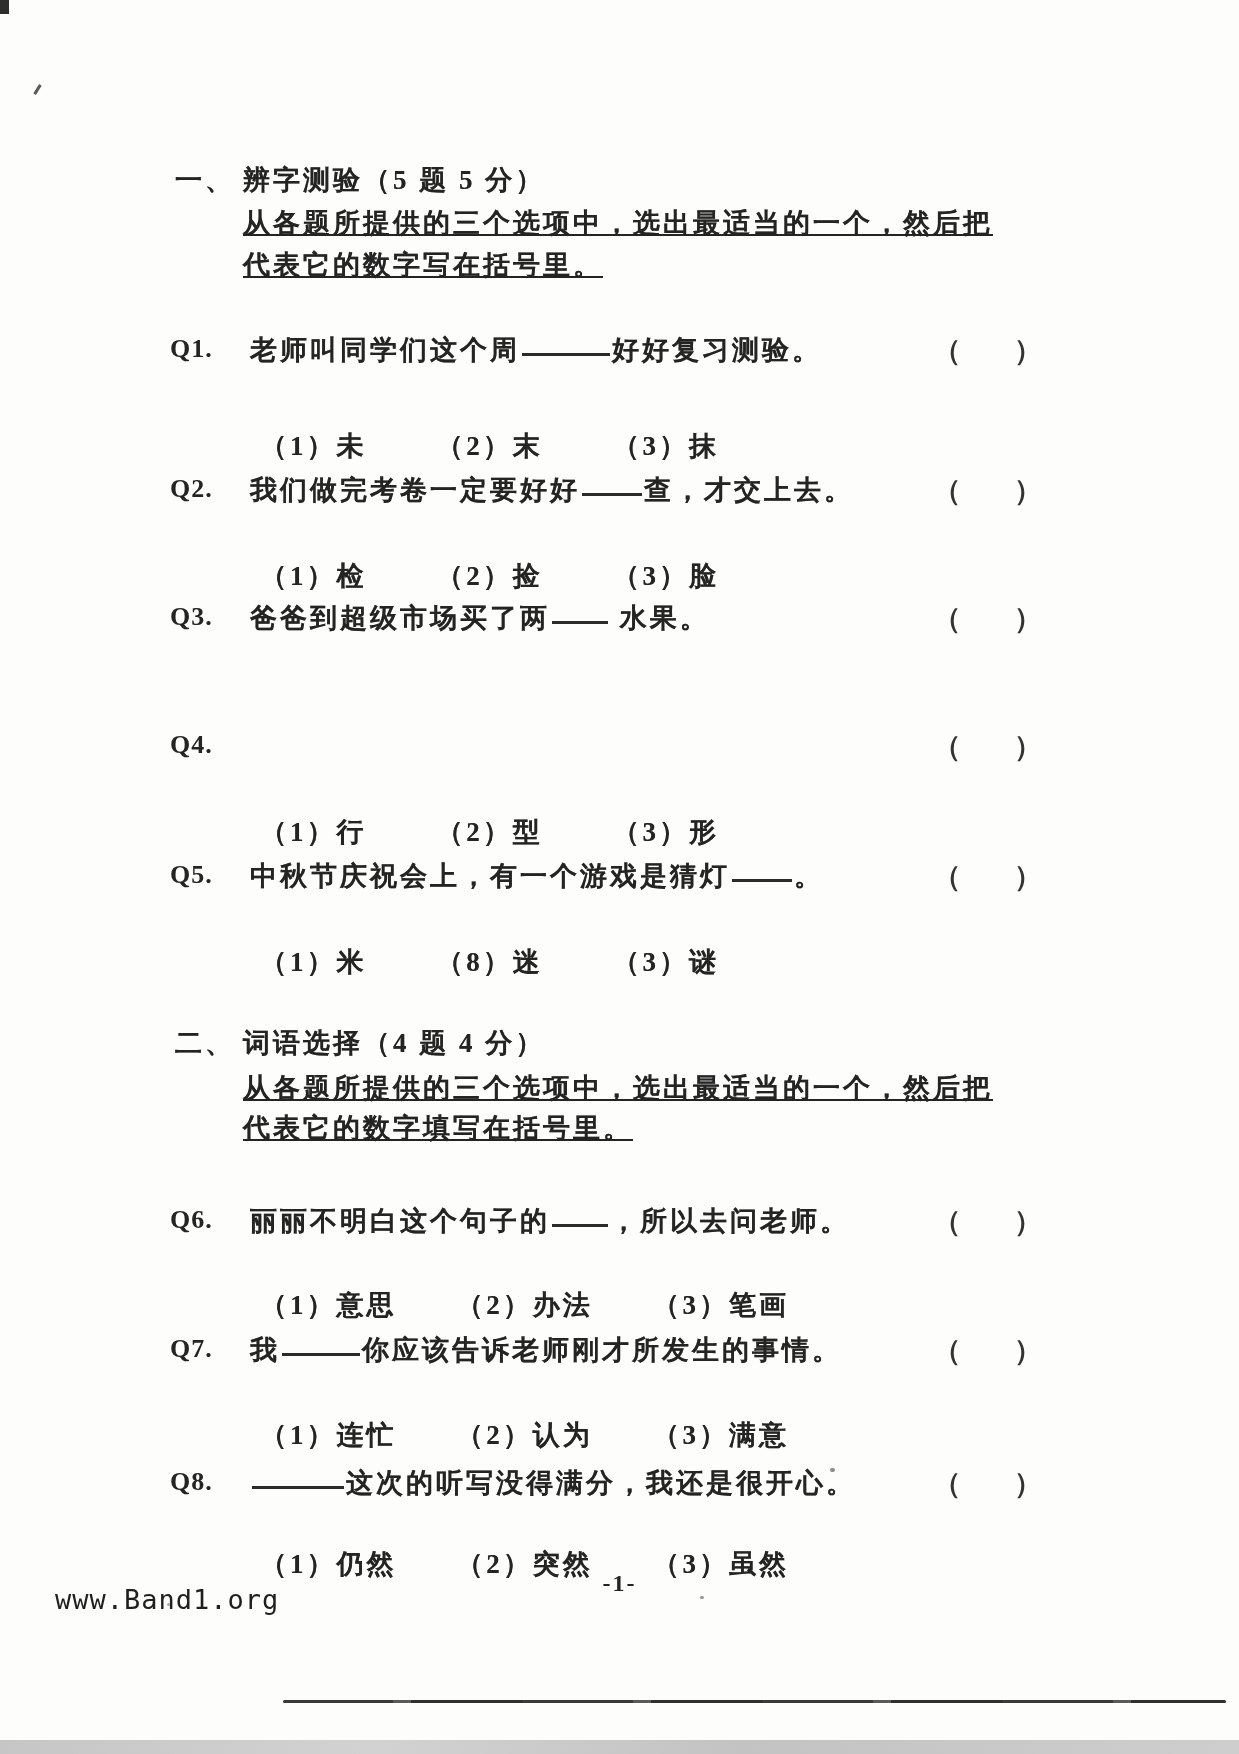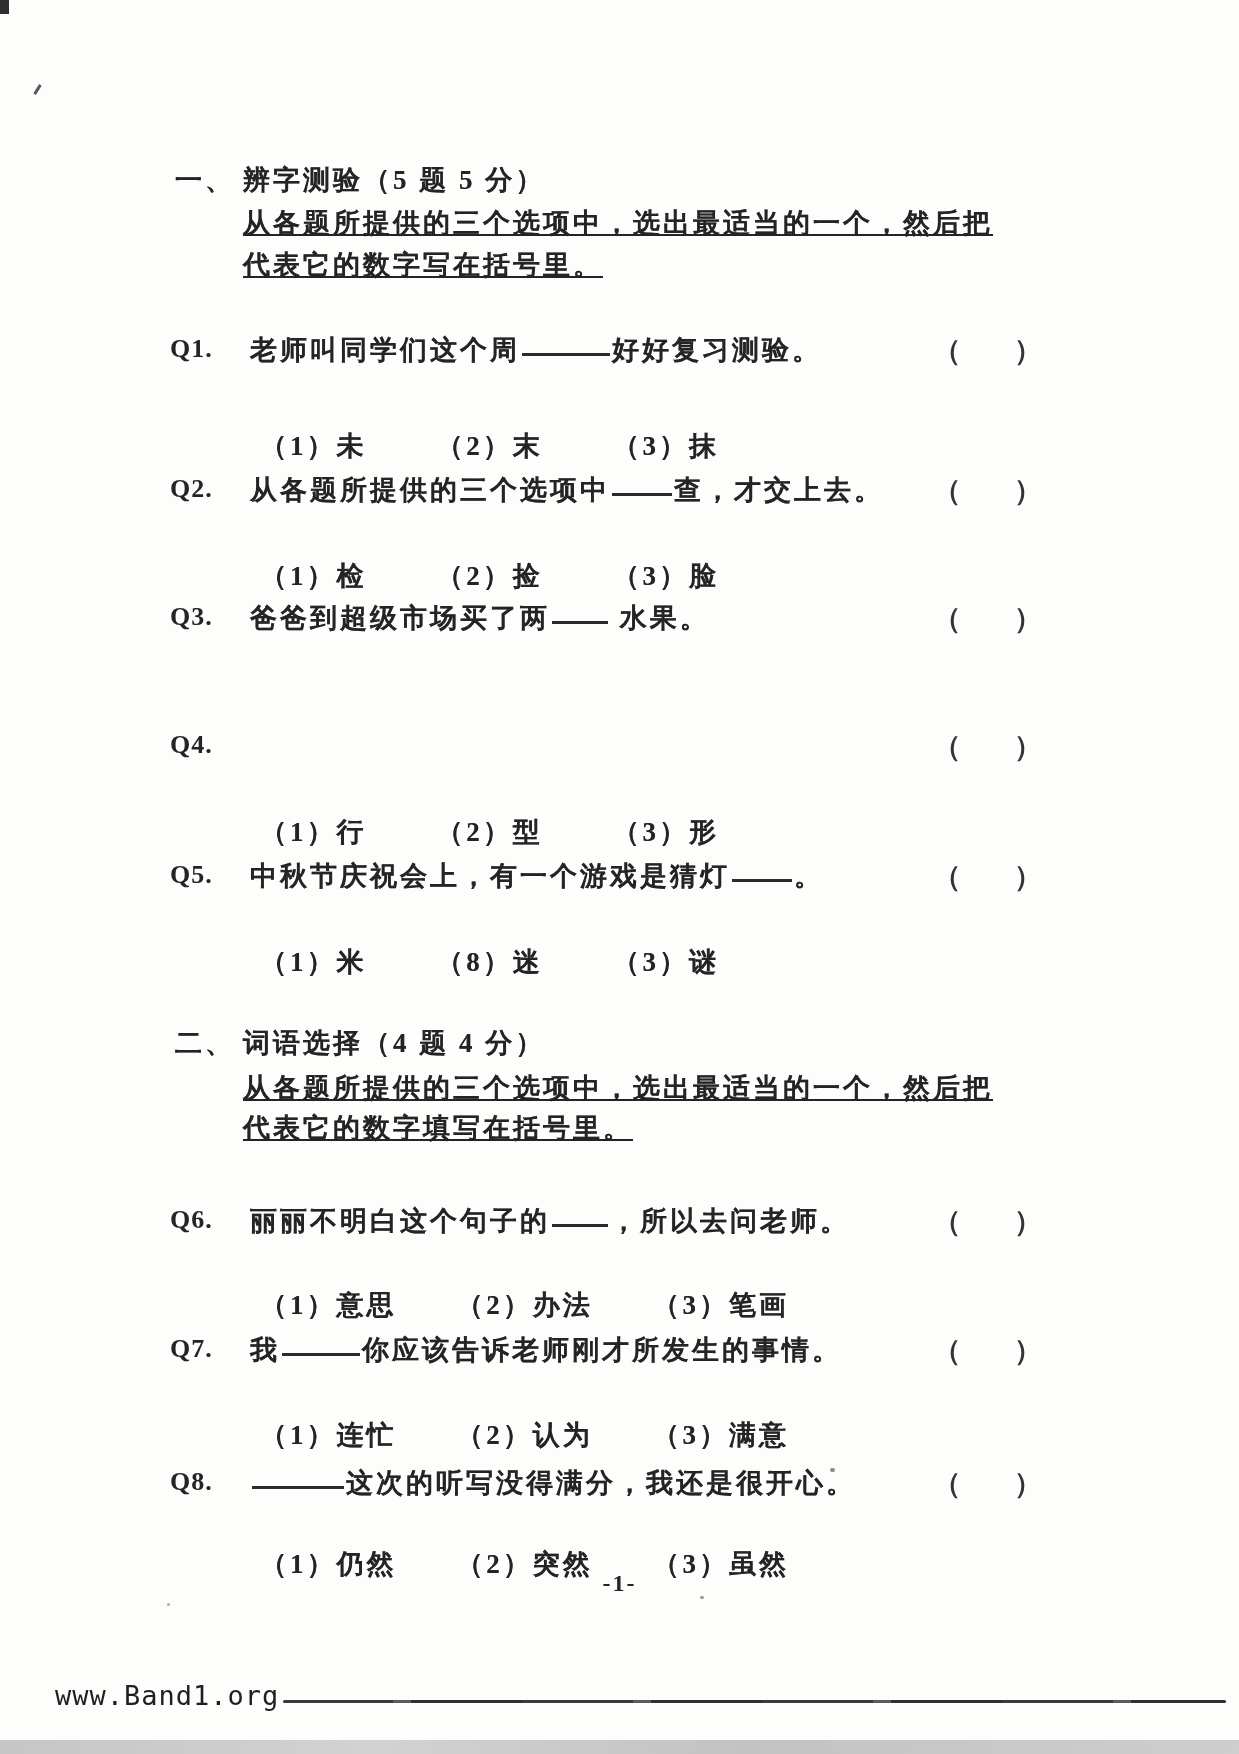--- a/index.html
+++ b/index.html
@@ -34,21 +34,21 @@
   .paren.open{left:933px;}
   .paren.close{left:1014px;}
   .opts{position:absolute;left:260px;top:0;margin-top:44px;}
   .opt{display:inline-block;margin-right:60px;}
   .opts.wide .opt{margin-right:50px;}
   .page-number{
     position:absolute;left:0;top:1570px;width:1239px;
     text-align:center;font-size:24px;font-weight:bold;letter-spacing:2px;
   }
   .footer-url{
-    position:absolute;left:55px;top:1680px;
+    position:absolute;left:55px;top:1584px;
     font-family:"DejaVu Sans Mono", monospace;
     font-size:27px;color:#1f1f1f;letter-spacing:1px;
   }
   .footer-line{
     position:absolute;left:283px;top:1700px;width:943px;height:3px;
     background:repeating-linear-gradient(90deg,#3a3a3a 0 110px,#5a5a5a 110px 128px,#303030 128px 240px);
     border-radius:2px;
   }
   .bottom-band{
     position:absolute;left:0;bottom:0;width:1239px;height:14px;
@@ -92,21 +92,21 @@
   <div class="line" style="top:384px">
     <span class="cjk opts">
       <span class="opt">（1）未</span>
       <span class="opt">（2）末</span>
       <span class="opt">（3）抹</span>
     </span>
   </div>
 
   <div class="line" style="top:472px">
     <span class="q-label">Q2.</span>
-    <span class="cjk q-text"><span>从各题所提供的三个选项中</span><span class="blank" style="width:60px"></span><span>查，才交上去。</span></span>
+    <span class="cjk q-text"><span>我们做完考卷一定要好好</span><span class="blank" style="width:60px"></span><span>查，才交上去。</span></span>
     <span class="paren open">（</span>
     <span class="paren close">）</span>
   </div>
   <div class="line" style="top:514px">
     <span class="cjk opts">
       <span class="opt">（1）检</span>
       <span class="opt">（2）捡</span>
       <span class="opt">（3）脸</span>
     </span>
   </div>

